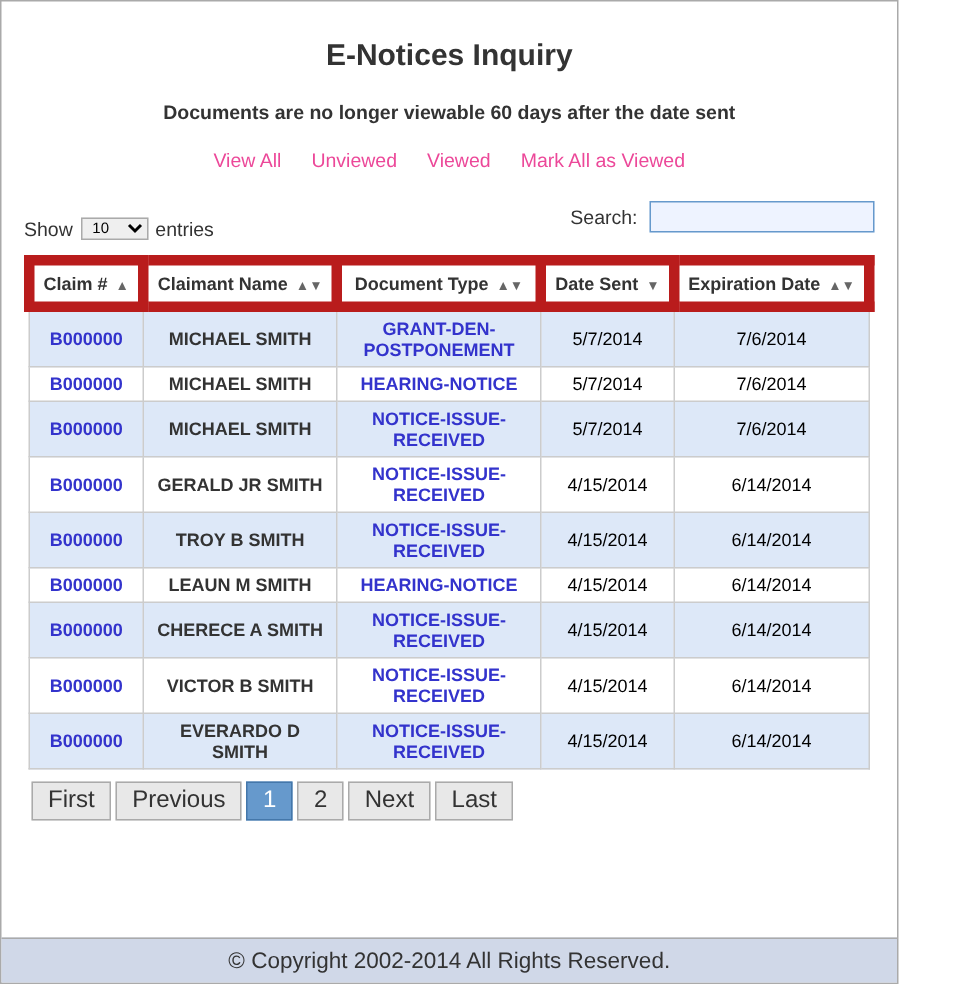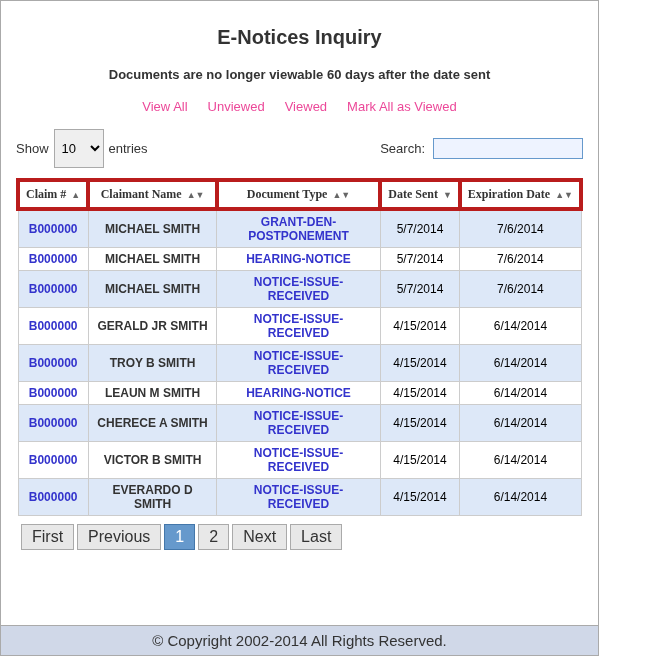--- a/index.html
+++ b/index.html
@@ -53,24 +53,25 @@
       align-items: center;
       padding: 5px 0;
       margin-bottom: 5px;
     }
     .show-entries {
       display: flex;
       align-items: center;
       gap: 5px;
       font-size: 13px;
       color: #333;
+      margin-top: 16px;
     }
     .show-entries select {
-      padding: 10px 3px;
-      font-size: 13px;
+      padding: 0 3px;
+      font-size: 10px;
       border: 1px solid #aaa;
     }
     .search-area {
       display: flex;
       align-items: center;
       gap: 8px;
       font-size: 13px;
       color: #333;
       margin-left: 32px;
     }
@@ -83,28 +84,27 @@
     }
     table {
       width: 100%;
       border-collapse: collapse;
       font-size: 12px;
     }
     thead tr {
       background: #fff;
     }
     th {
-      border: 4px solid #b91c1c;
+      border: 7px solid #b91c1c;
       padding: 5px 6px;
       text-align: center;
       color: #333;
       font-size: 12px;
       background: #fff;
       white-space: nowrap;
-      font-family: Liberation Serif, serif;
     }
     th .sort-icon {
       display: inline-block;
       font-size: 9px;
       color: #666;
       margin-left: 2px;
     }
     td {
       border: 1px solid #ccc;
       padding: 4px 6px;

